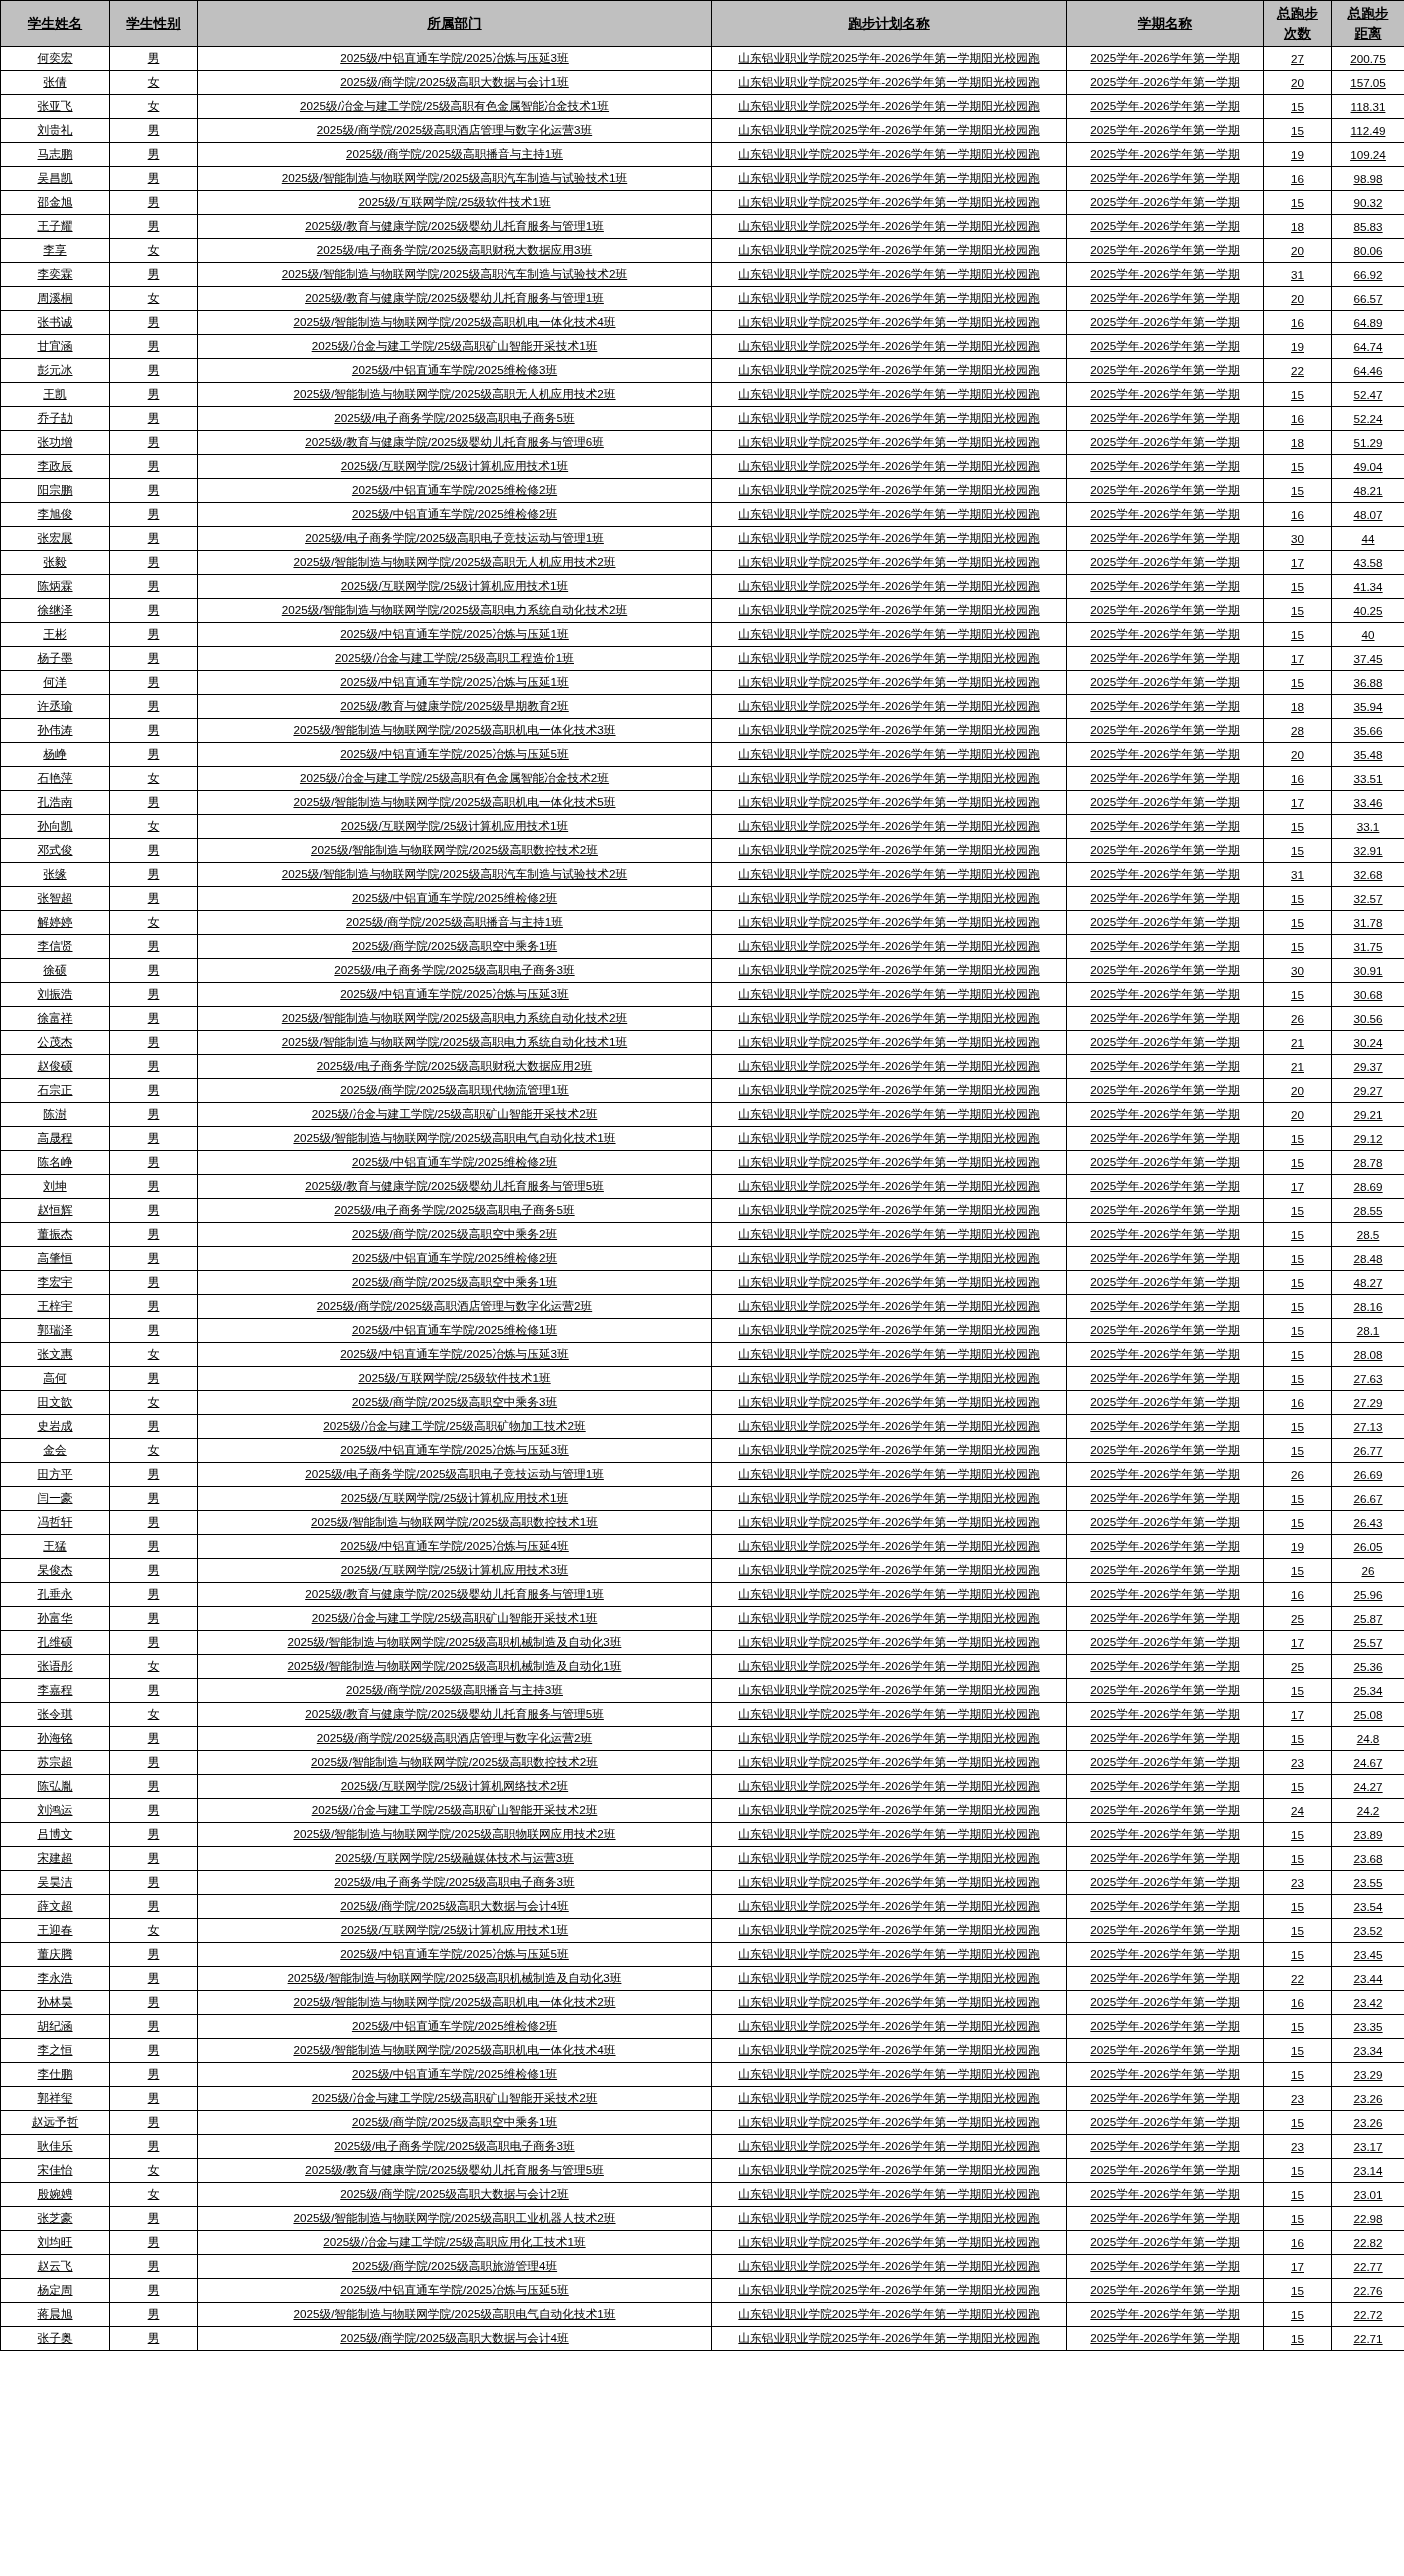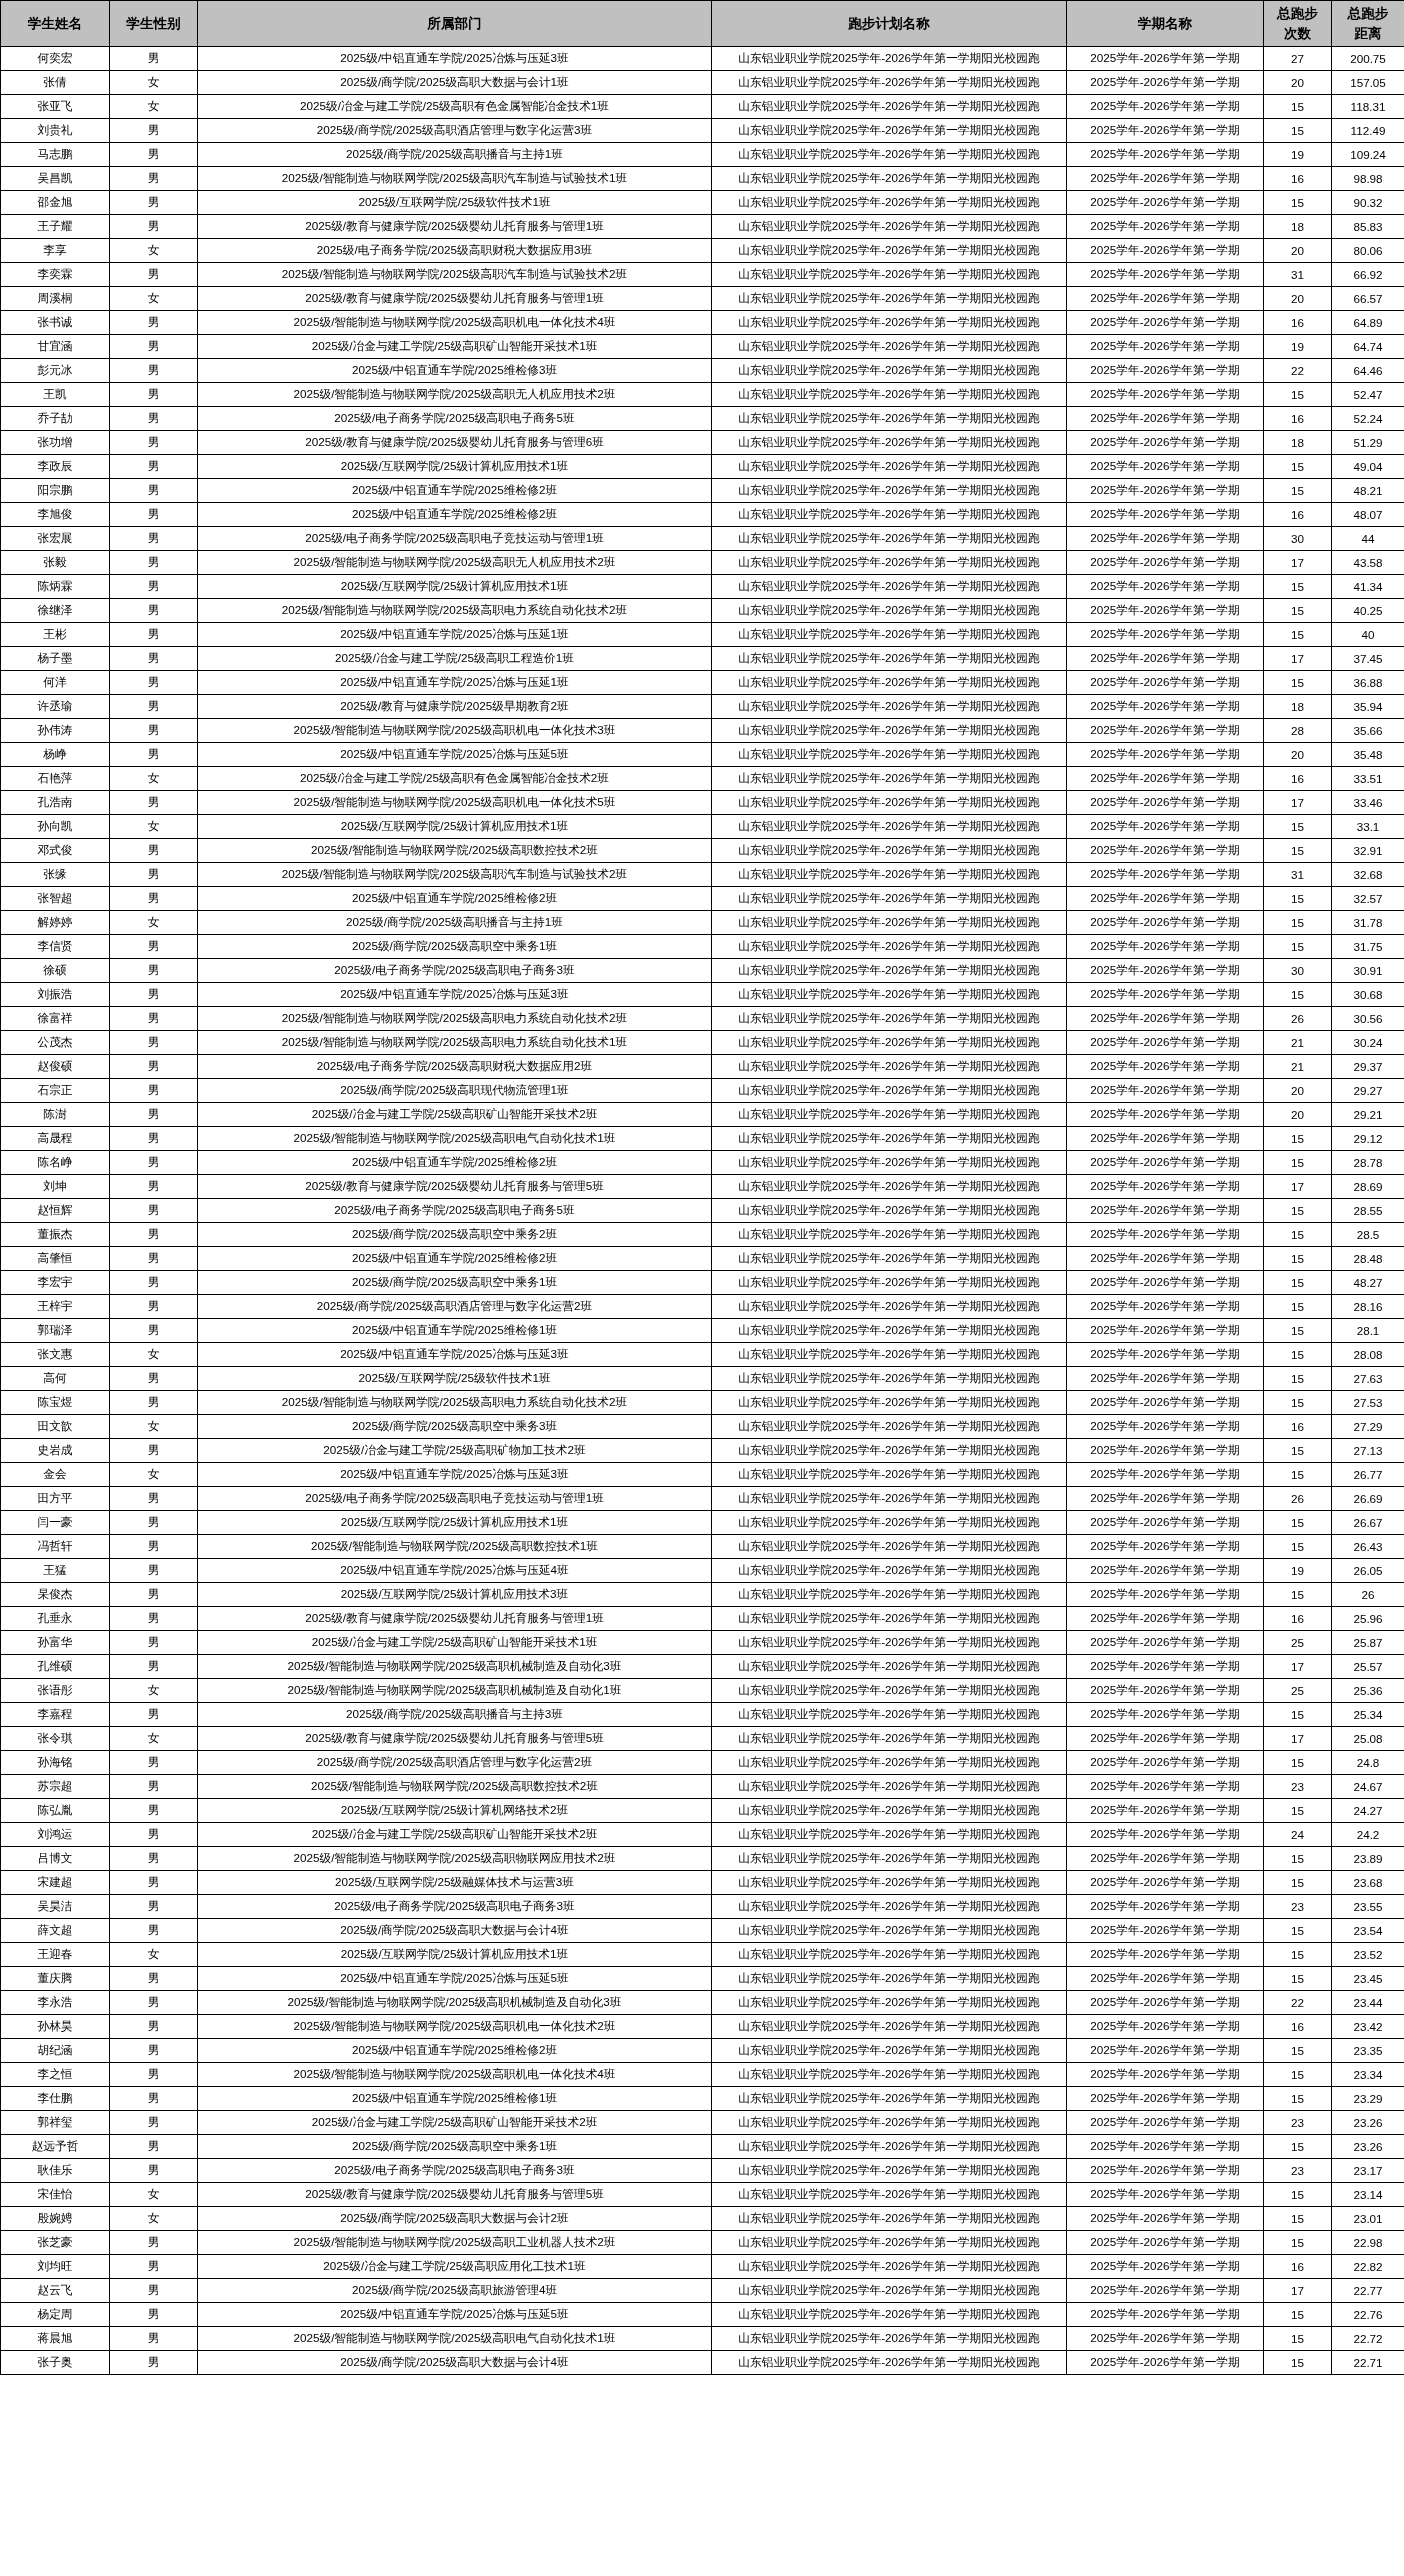--- a/index.html
+++ b/index.html
@@ -10,20 +10,21 @@
   body {
     width: 1404px;
     font-family: "Liberation Sans", sans-serif;
     color: #000000;
   }
   table.report {
     border-collapse: collapse;
     table-layout: fixed;
     width: 1404px;
     border: 1.9px solid #000000;
+    text-decoration: underline;
   }
   table.report th, table.report td {
     border: 1px solid #000000;
     text-align: center;
     vertical-align: middle;
     padding: 0 1.9px;
     overflow: hidden;
     box-sizing: border-box;
   }
   thead th {
@@ -575,29 +576,20 @@
       <tr>
         <td>高何</td>
         <td>男</td>
         <td>2025级/互联网学院/25级软件技术1班</td>
         <td>山东铝业职业学院2025学年-2026学年第一学期阳光校园跑</td>
         <td>2025学年-2026学年第一学期</td>
         <td>15</td>
         <td>27.63</td>
       </tr>
       <tr>
-        <td>陈宝煜</td>
-        <td>男</td>
-        <td>2025级/智能制造与物联网学院/2025级高职电力系统自动化技术2班</td>
-        <td>山东铝业职业学院2025学年-2026学年第一学期阳光校园跑</td>
-        <td>2025学年-2026学年第一学期</td>
-        <td>15</td>
-        <td>27.53</td>
-      </tr>
-      <tr>
         <td>田文歆</td>
         <td>女</td>
         <td>2025级/商学院/2025级高职空中乘务3班</td>
         <td>山东铝业职业学院2025学年-2026学年第一学期阳光校园跑</td>
         <td>2025学年-2026学年第一学期</td>
         <td>16</td>
         <td>27.29</td>
       </tr>
       <tr>
         <td>史岩成</td>

